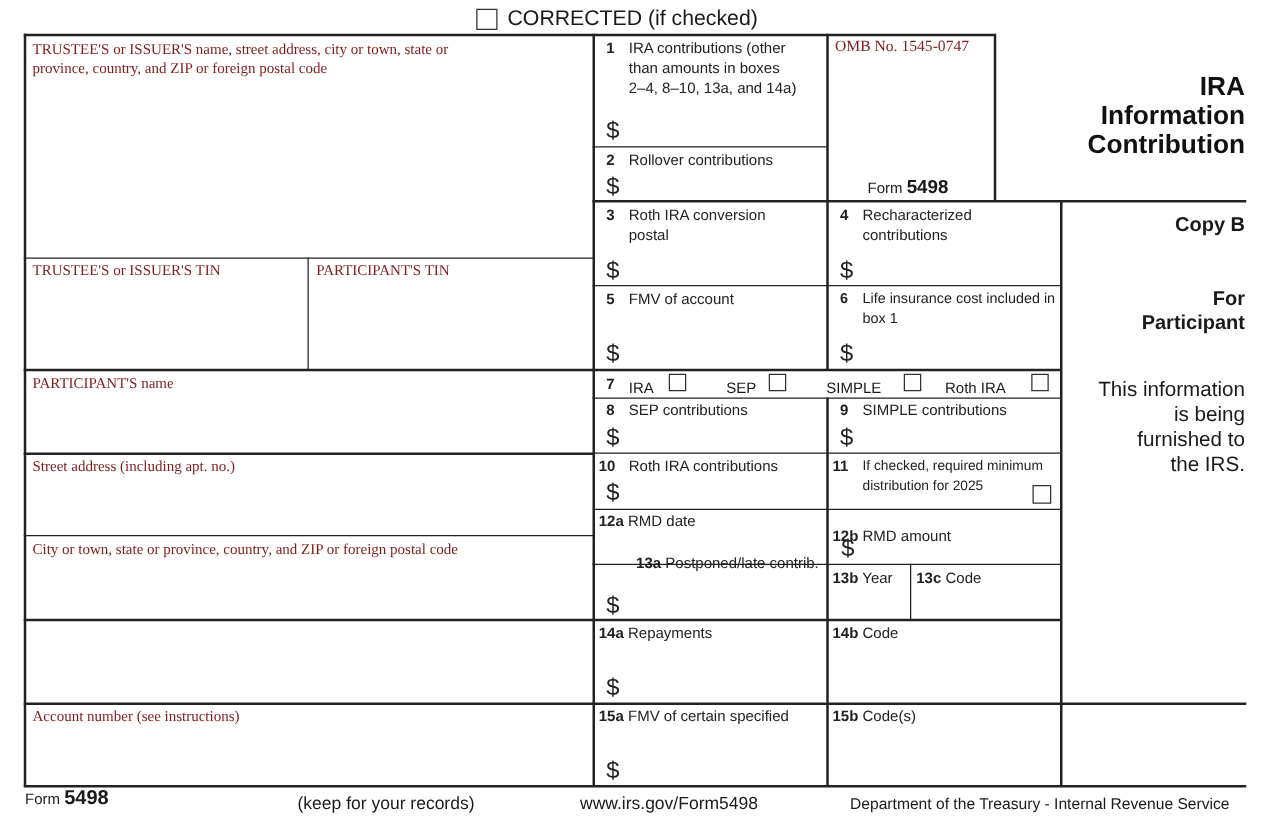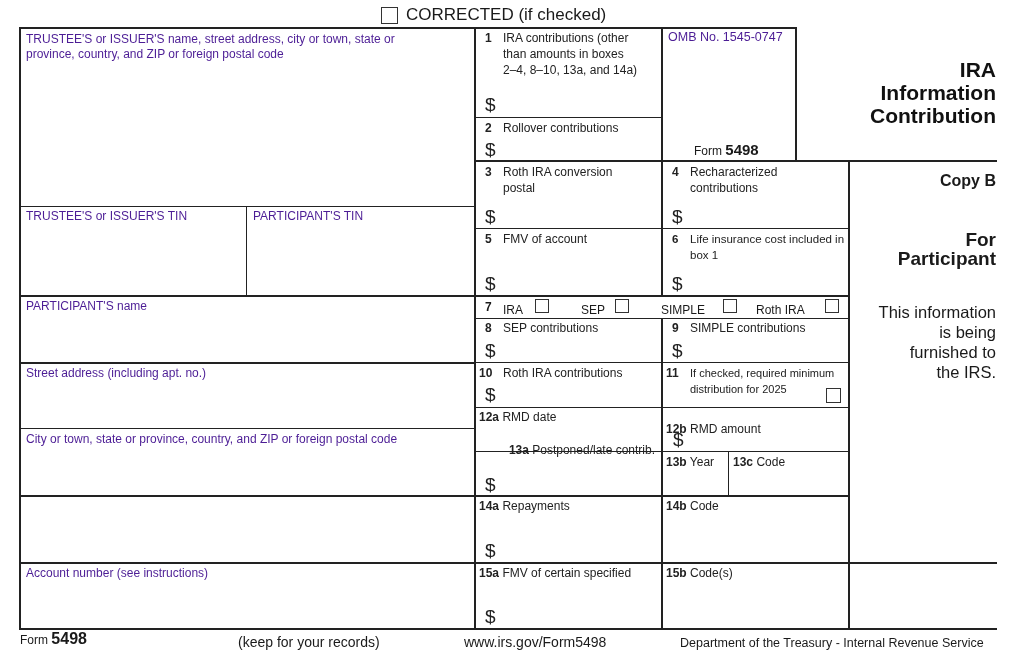--- a/index.html
+++ b/index.html
@@ -2,21 +2,21 @@
 <html><head>
 <meta charset="utf-8">
 <style>
   html, body { margin:0; padding:0; background:#fff; }
   body { width:1024px; height:654px; position:relative; overflow:hidden; font-family:"Liberation Sans", sans-serif; color:#1a1a1a; }
   .abs { position:absolute; }
   .hl { position:absolute; height:0; border-top:2px solid #222; }
   .vl { position:absolute; width:0; border-left:2px solid #222; }
   .hl.thin { border-top-width:1.5px; }
   .vl.thin { border-left-width:1.5px; }
-  .lbl { position:absolute; font-size:12px; line-height:15px; color:#4c1d95; }
+  .lbl { position:absolute; font-size:12px; line-height:15px; color:#7f1d1d;font-family:Liberation Serif, serif; }
   .boxlbl { position:absolute; font-size:12px; line-height:16px; color:#222; }
   .boxlbl .n { font-weight:bold; position:absolute; left:0; top:0; }
   .boxlbl .t { display:block; }
   .dollar { position:absolute; font-size:19px; line-height:20px; color:#222; }
   .cb { position:absolute; width:14px; height:14px; border:1.3px solid #333; background:#fff; box-sizing:border-box; }
   .title { position:absolute; right:28px; text-align:right; font-weight:bold; font-size:21px; line-height:23px; color:#111; }
   .side { position:absolute; right:28px; text-align:right; }
 </style>
 </head>
 <body>
@@ -123,21 +123,21 @@
 <div class="dollar" style="left:485px;top:207px;">$</div>
 
 <div class="boxlbl" style="left:672px;top:164px;width:175px;padding-left:18px;box-sizing:border-box;">
   <span class="n">4</span>
   <span class="t">Recharacterized</span>
   <span class="t">contributions</span>
 </div>
 <div class="dollar" style="left:672px;top:207px;">$</div>
 
 <div class="side" style="top:172px;font-weight:bold;font-size:16px;">Copy B</div>
-<div class="side" style="top:230px;font-weight:bold;font-size:19px;line-height:19px;">
+<div class="side" style="top:230px;font-weight:bold;font-size:16px;line-height:19px;">
   <div>For</div>
   <div>Participant</div>
 </div>
 
 <div class="boxlbl" style="left:485px;top:231px;width:170px;padding-left:18px;box-sizing:border-box;">
   <span class="n">5</span>
   <span class="t">FMV of account</span>
 </div>
 <div class="dollar" style="left:485px;top:274px;">$</div>
 

